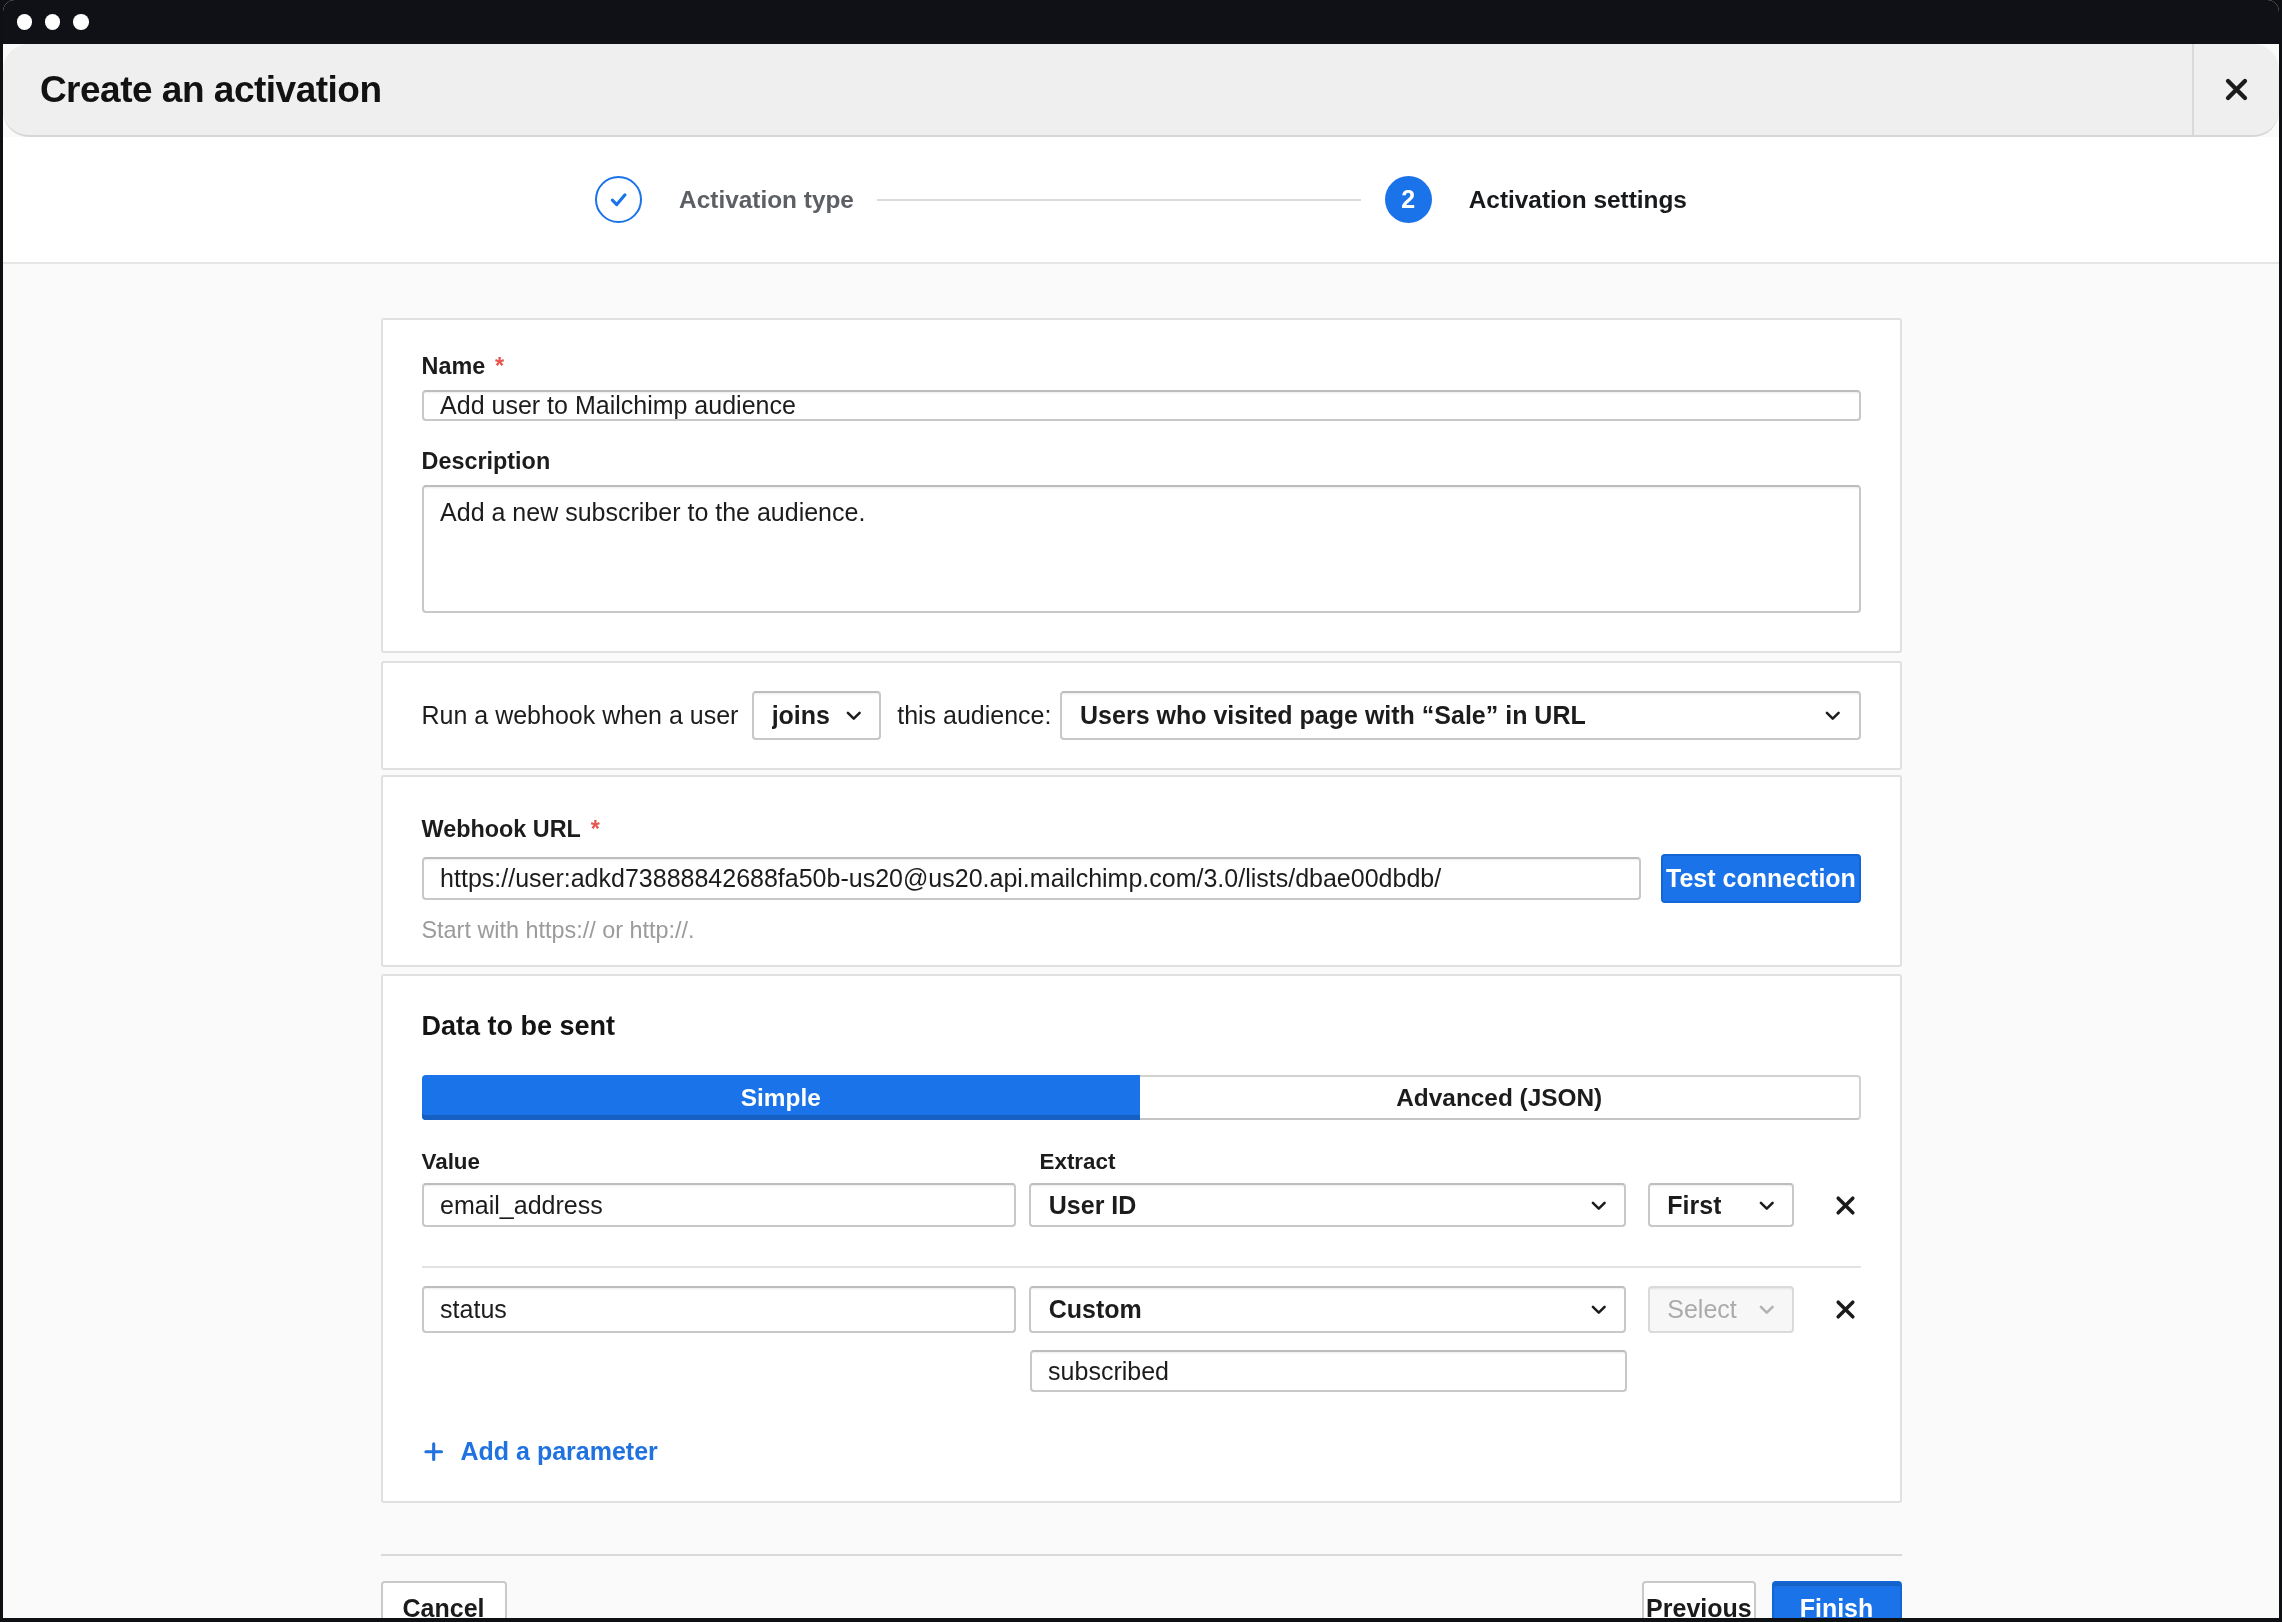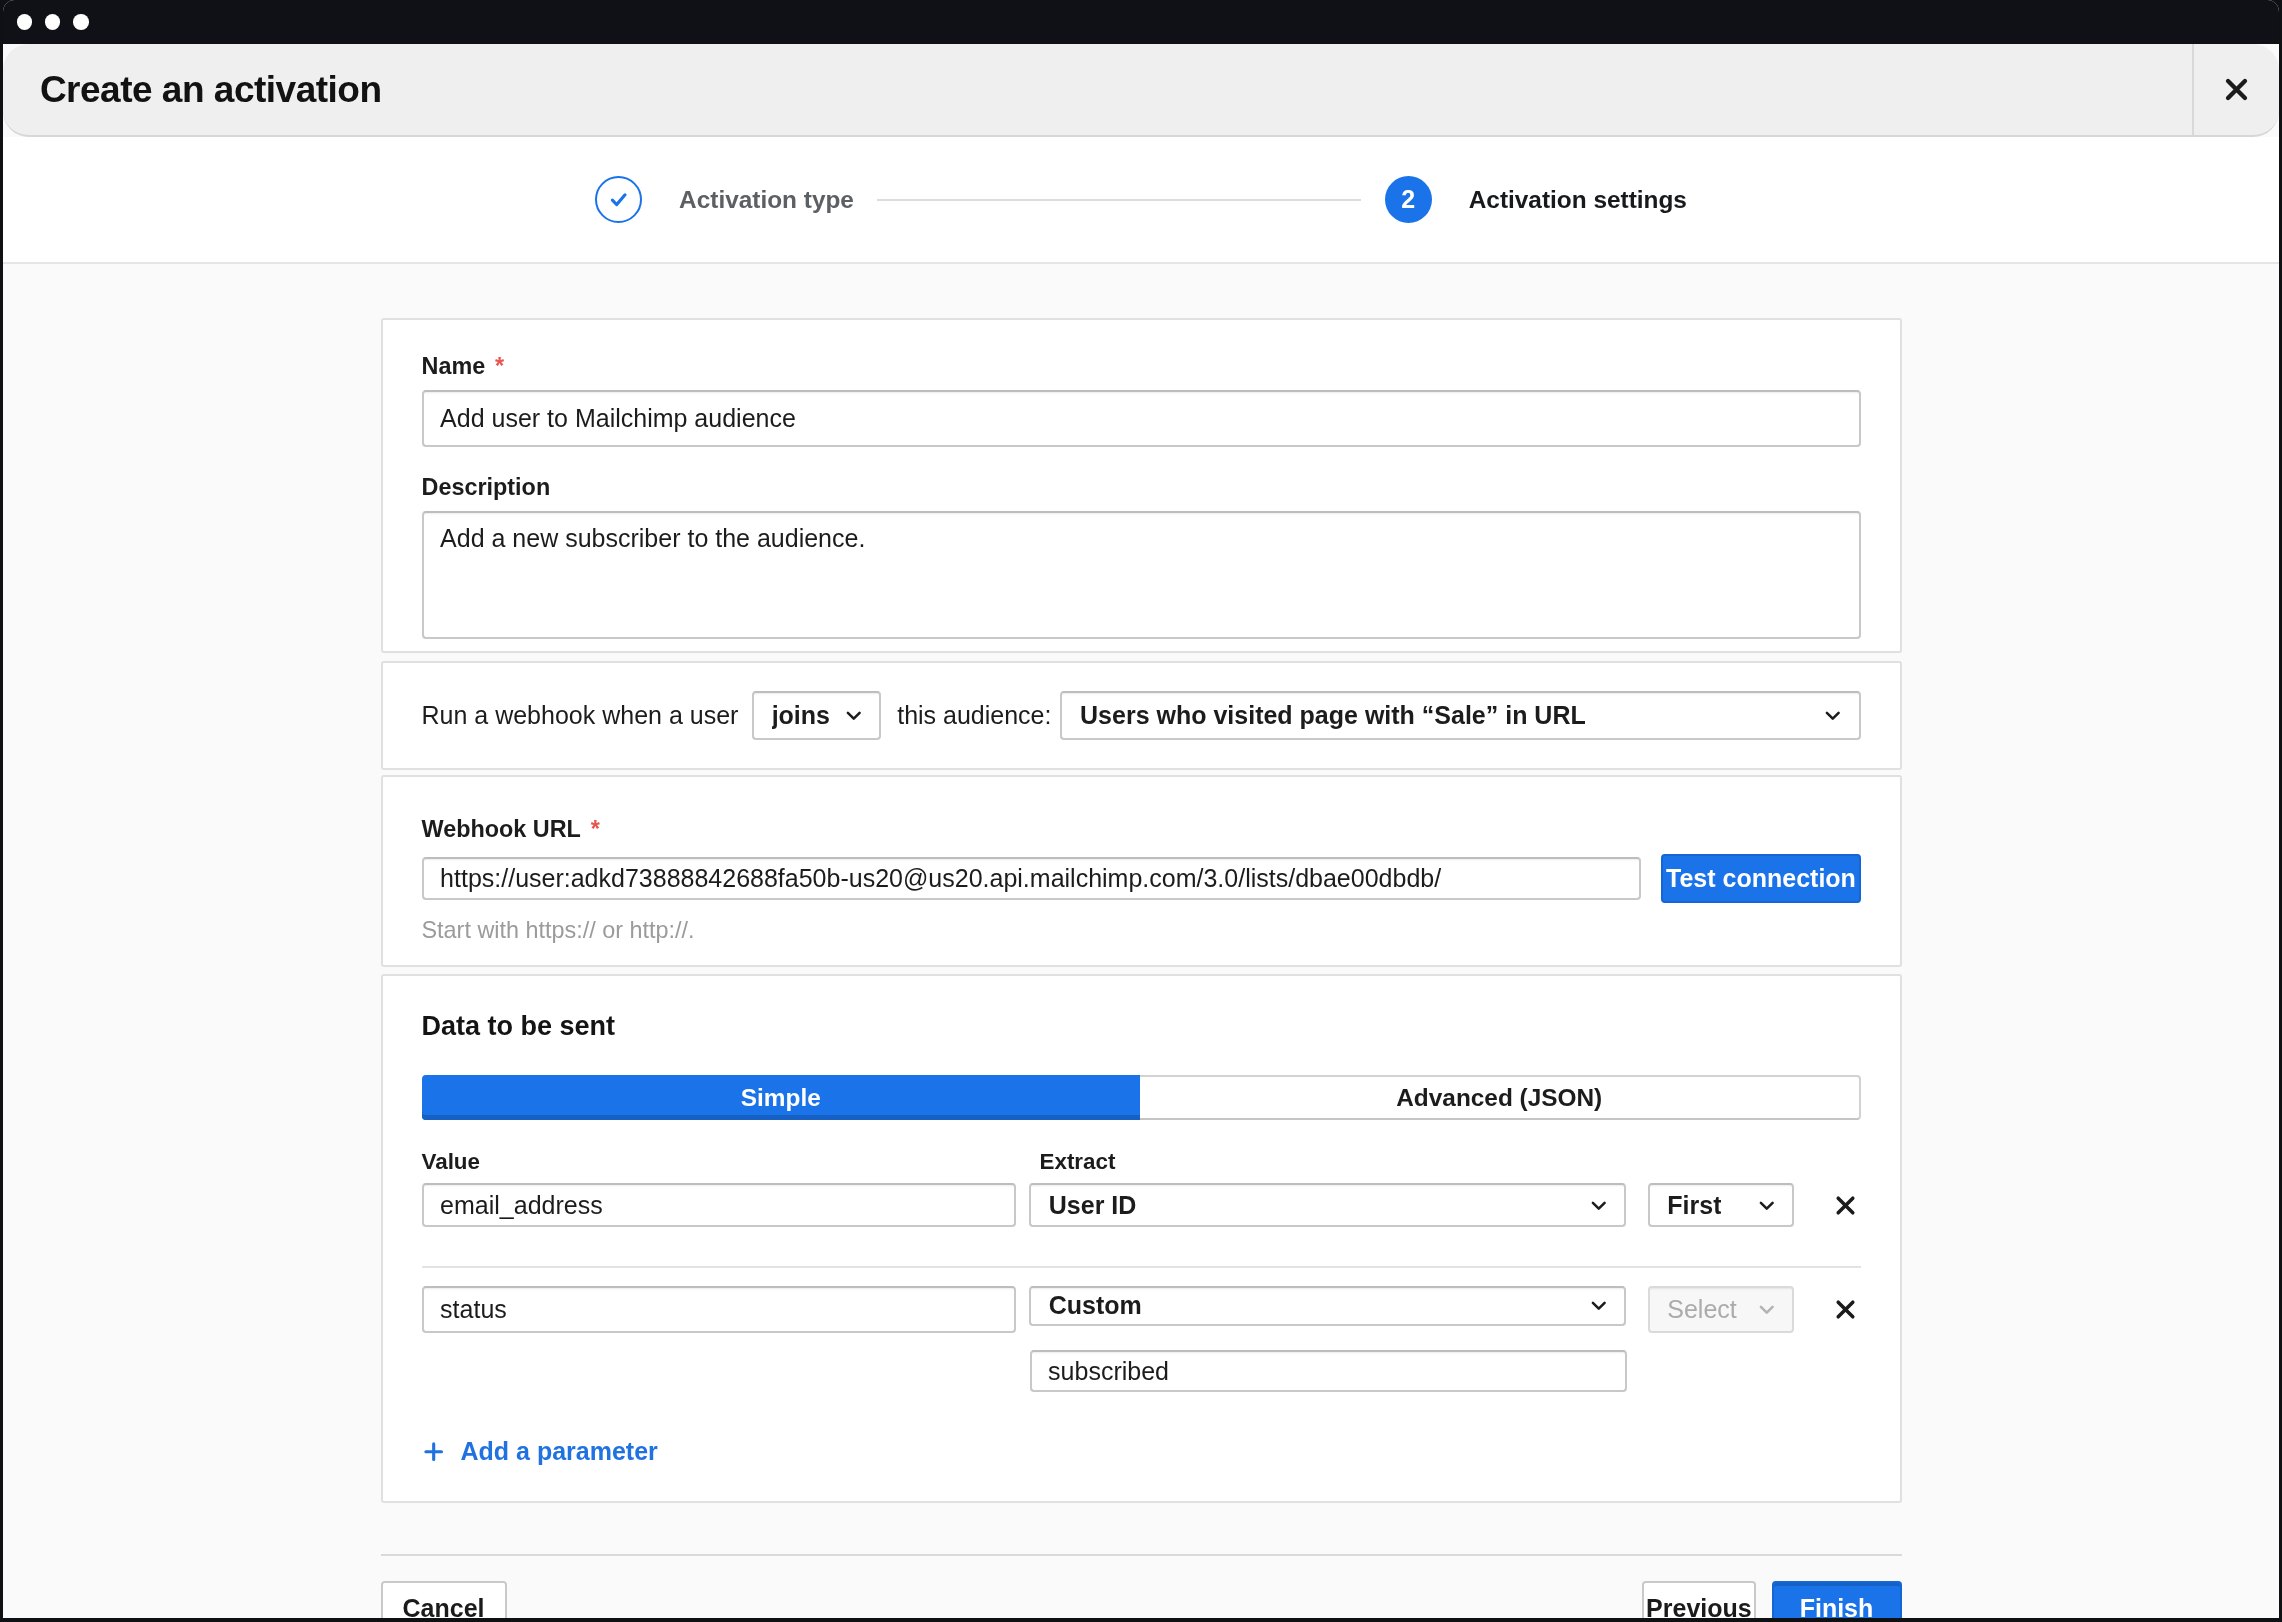--- a/index.html
+++ b/index.html
@@ -59,21 +59,21 @@
     width:1521px; margin:0 auto; background:#ffffff;
     border:2px solid #e0e0e0; border-radius:2.9px;
   }
   .s1 { padding:33px 39px 0 39px; height:335px; margin-bottom:7.8px; }
   .s2 { height:109px; margin-bottom:4.9px; display:flex; align-items:center; padding:0 39px; }
   .s3 { height:192px; margin-bottom:7.8px; padding:39px 39px 0 39px; }
   .s4 { height:529px; padding:35px 39px 0 39px; }
   .field-label { font-size:23.4px; font-weight:700; color:#1c1c1c; display:flex; gap:9.8px; align-items:baseline; }
   .req { color:#e8554d; font-size:23.4px; font-weight:700; }
   .text-input {
-    display:block; width:100%; height:57px; background:#fff;
+    display:block; width:100%; height:31px; background:#fff;
     border:2px solid #c8c8c8; border-top-color:#bdbdbd; border-radius:3.9px;
     font-family:"Liberation Sans", sans-serif;
     font-size:25px; color:#1c1c1c; padding:0 16.6px; outline:none;
     box-shadow: inset 0 2.9px 2px -2px rgba(0,0,0,0.08);
   }
   .textarea-input {
     display:block; width:100%; height:128px; background:#fff;
     border:2px solid #c8c8c8; border-top-color:#bdbdbd; border-radius:3.9px;
     font-family:"Liberation Sans", sans-serif;
     font-size:25px; color:#1c1c1c; padding:11.7px 16.6px; outline:none; resize:none;
@@ -257,21 +257,21 @@
             <path d="M5 5 L19 19 M19 5 L5 19" stroke="#1b1b1b" stroke-width="3.4" stroke-linecap="round" fill="none"></path>
           </svg>
         </span>
       </div>
 
       <div class="row-divider"></div>
 
       
       <div class="param-row">
         <input class="text-input pr-key" style="height: 47px;" type="text" value="status">
-        <div class="fake-select pr-value" style="height:40px;">
+        <div class="fake-select pr-value" style="height:47px;">
           <span class="sel-text">Custom</span>
           <svg width="19.5" height="19.5" viewBox="0 0 20 20">
             <path d="M4 7 L10 13 L16 7" stroke="#1c1c1c" stroke-width="2.6" stroke-linecap="round" stroke-linejoin="round" fill="none"></path>
           </svg>
         </div>
         <div class="fake-select disabled pr-extract" style="height:47px;">
           <span class="sel-text">Select</span>
           <svg width="19.5" height="19.5" viewBox="0 0 20 20">
             <path d="M4 7 L10 13 L16 7" stroke="#b3b3b3" stroke-width="2.6" stroke-linecap="round" stroke-linejoin="round" fill="none"></path>
           </svg>

